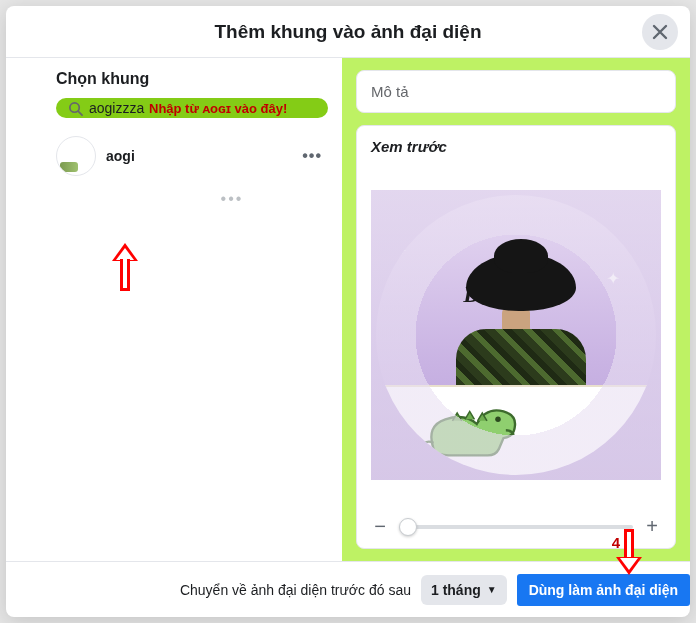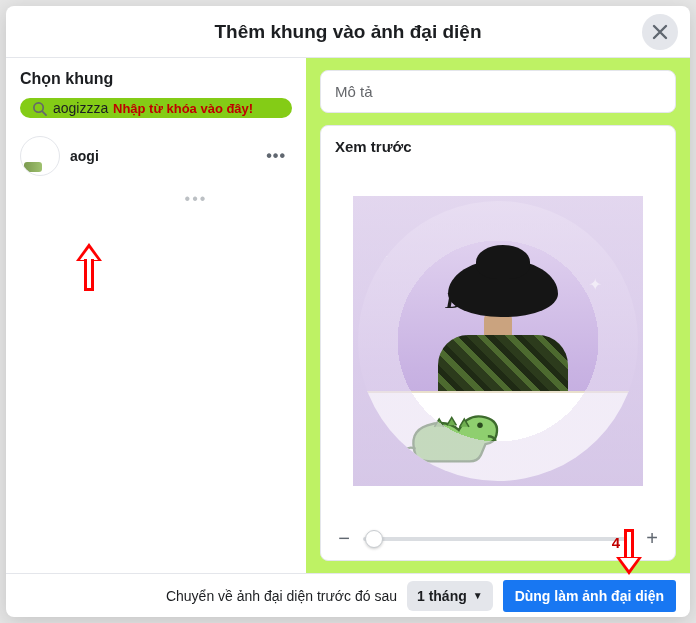--- a/index.html
+++ b/index.html
@@ -49,20 +49,21 @@
   }
   .modal-body {
     flex: 1;
     display: flex;
     overflow: hidden;
   }
   .left-col {
     width: 300px;
     padding: 12px 14px;
     position: relative;
+    margin-left: 36px;
   }
   .left-col h2 {
     font-size: 16px;
     font-weight: 700;
     color: #1c1e21;
     margin-bottom: 10px;
   }
   .search-box {
     background: #84cc16;
     border-radius: 20px;
@@ -173,21 +174,21 @@
   }
   .preview-box {
     background: #fff;
     border-radius: 8px;
     padding: 12px 14px 10px 14px;
     border: 1px solid #e4e6eb;
     flex: 1;
     display: flex;
     flex-direction: column;
   }
-  .preview-box h3 { font-size: 15px; font-weight: 600; color: #1c1e21; margin-bottom: 10px;}
+  .preview-box h3 { font-size: 15px; font-weight: 600; color: #1c1e21; margin-bottom: 10px; font-style: italic;}
   .preview-stage {
     flex: 1;
     display: flex;
     align-items: center;
     justify-content: center;
   }
   .preview-img {
     width: 290px; height: 290px;
     background: linear-gradient(180deg, #d9c9ea 0%, #c5afe0 55%, #baa3d8 100%);
     position: relative;
@@ -268,26 +269,26 @@
   }
   .slider .thumb {
     position:absolute; top:50%; left:4%;
     width:18px; height:18px; background:#fff; border:1px solid #c8ccd0;
     border-radius:50%; transform:translate(-50%,-50%);
     box-shadow: 0 1px 3px rgba(0,0,0,0.2);
   }
 
   .modal-footer {
     border-top: 1px solid #e4e6eb;
-    height: 44px;
+    height: 56px;
     display:flex;
     align-items:center;
     justify-content:flex-end;
     gap: 10px;
-    padding: 0 14px;
+    padding: 0 0;
     position: relative;
   }
   .footer-label { font-size: 14px; color:#1c1e21; }
   .select-btn {
     background:#e4e6eb; color:#1c1e21;
     border:none; border-radius:6px;
     padding: 7px 10px; font-size:14px; font-weight:600;
     display:flex; align-items:center; gap:6px; cursor:pointer;
   }
   .select-btn .caret { font-size:10px; }
@@ -353,21 +354,21 @@
 
     <div class="left-col">
       <h2>Chọn khung</h2>
 
       <div class="search-box">
         <svg width="15" height="15" viewBox="0 0 16 16">
             <circle cx="7" cy="7" r="5" fill="none" stroke="#65676b" stroke-width="1.8"></circle>
             <line x1="11" y1="11" x2="15" y2="15" stroke="#65676b" stroke-width="1.8" stroke-linecap="round"></line>
           </svg>
         <input value="aogizzza" style="">
-        <span class="annot-keyword">Nhập từ khóa vào đây!</span>
+        <span class="annot-keyword">Nhập từ ᴀᴏɢɪ vào đây!</span>
       </div>
 
       <div class="frame-item">
         <div class="frame-thumb"></div>
         <div class="frame-info">
           <div class="frame-name">aogi</div>
         </div>
         <div class="frame-menu">•••</div>
       </div>
 

